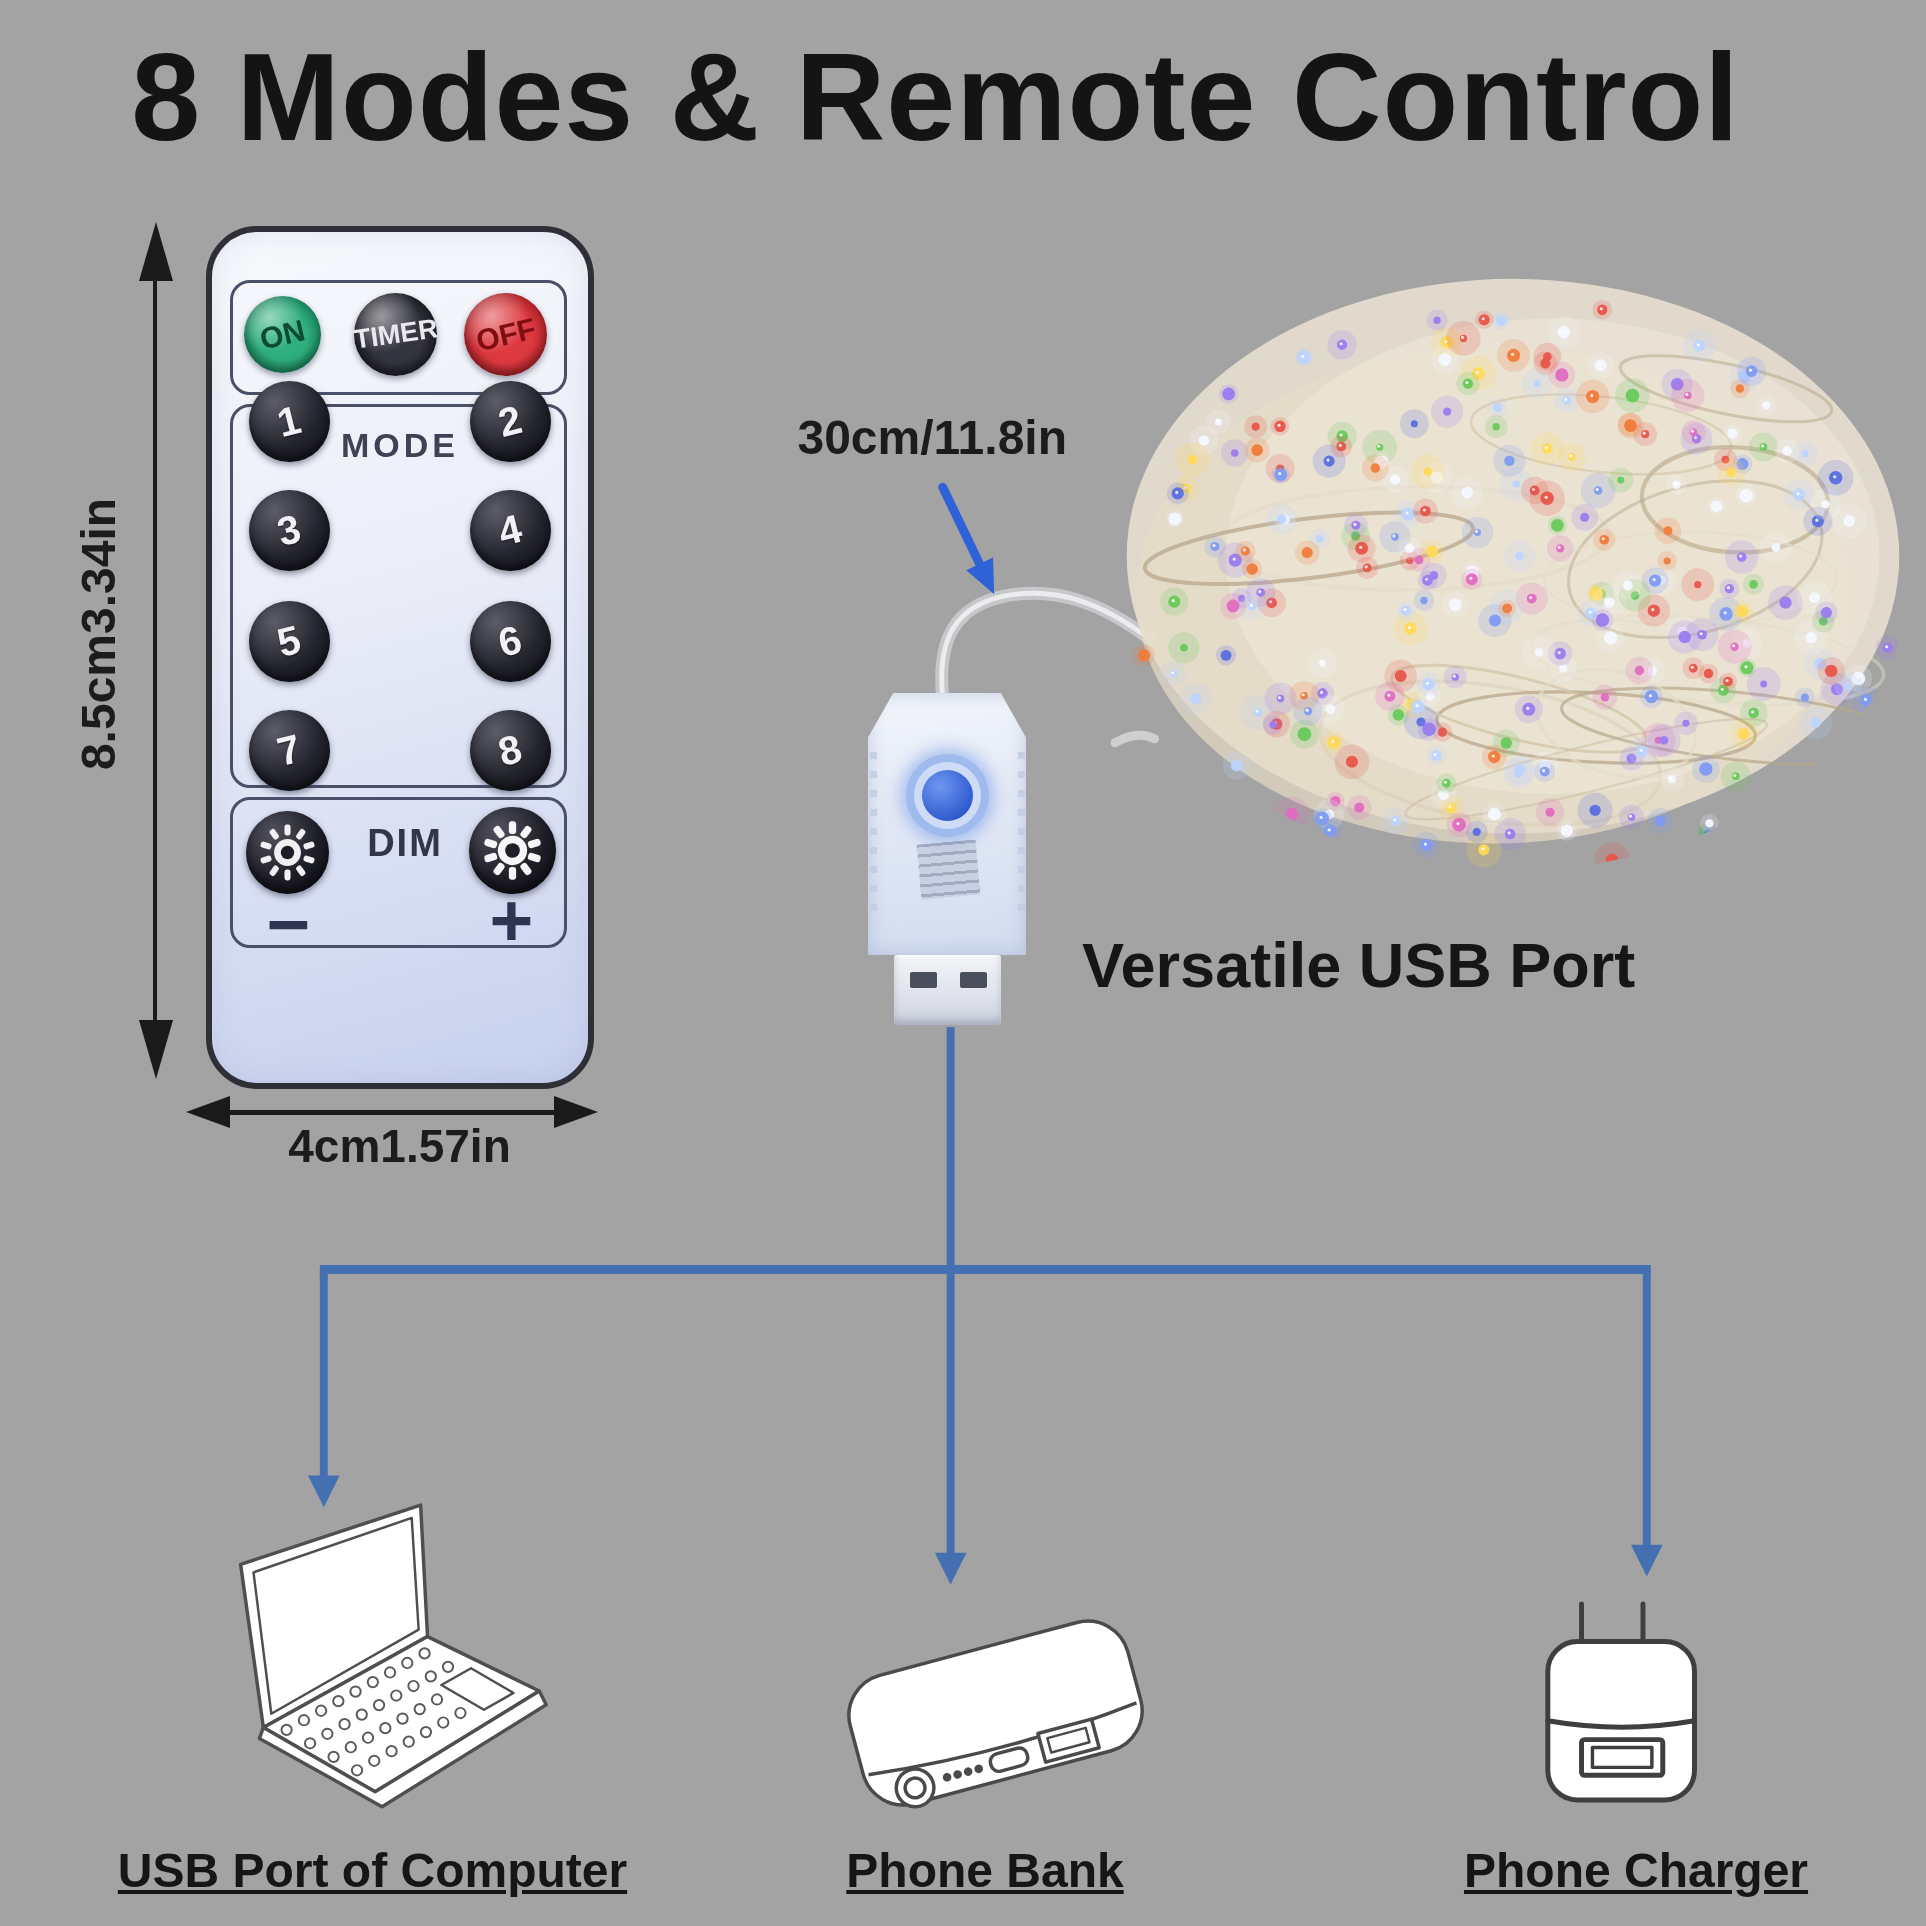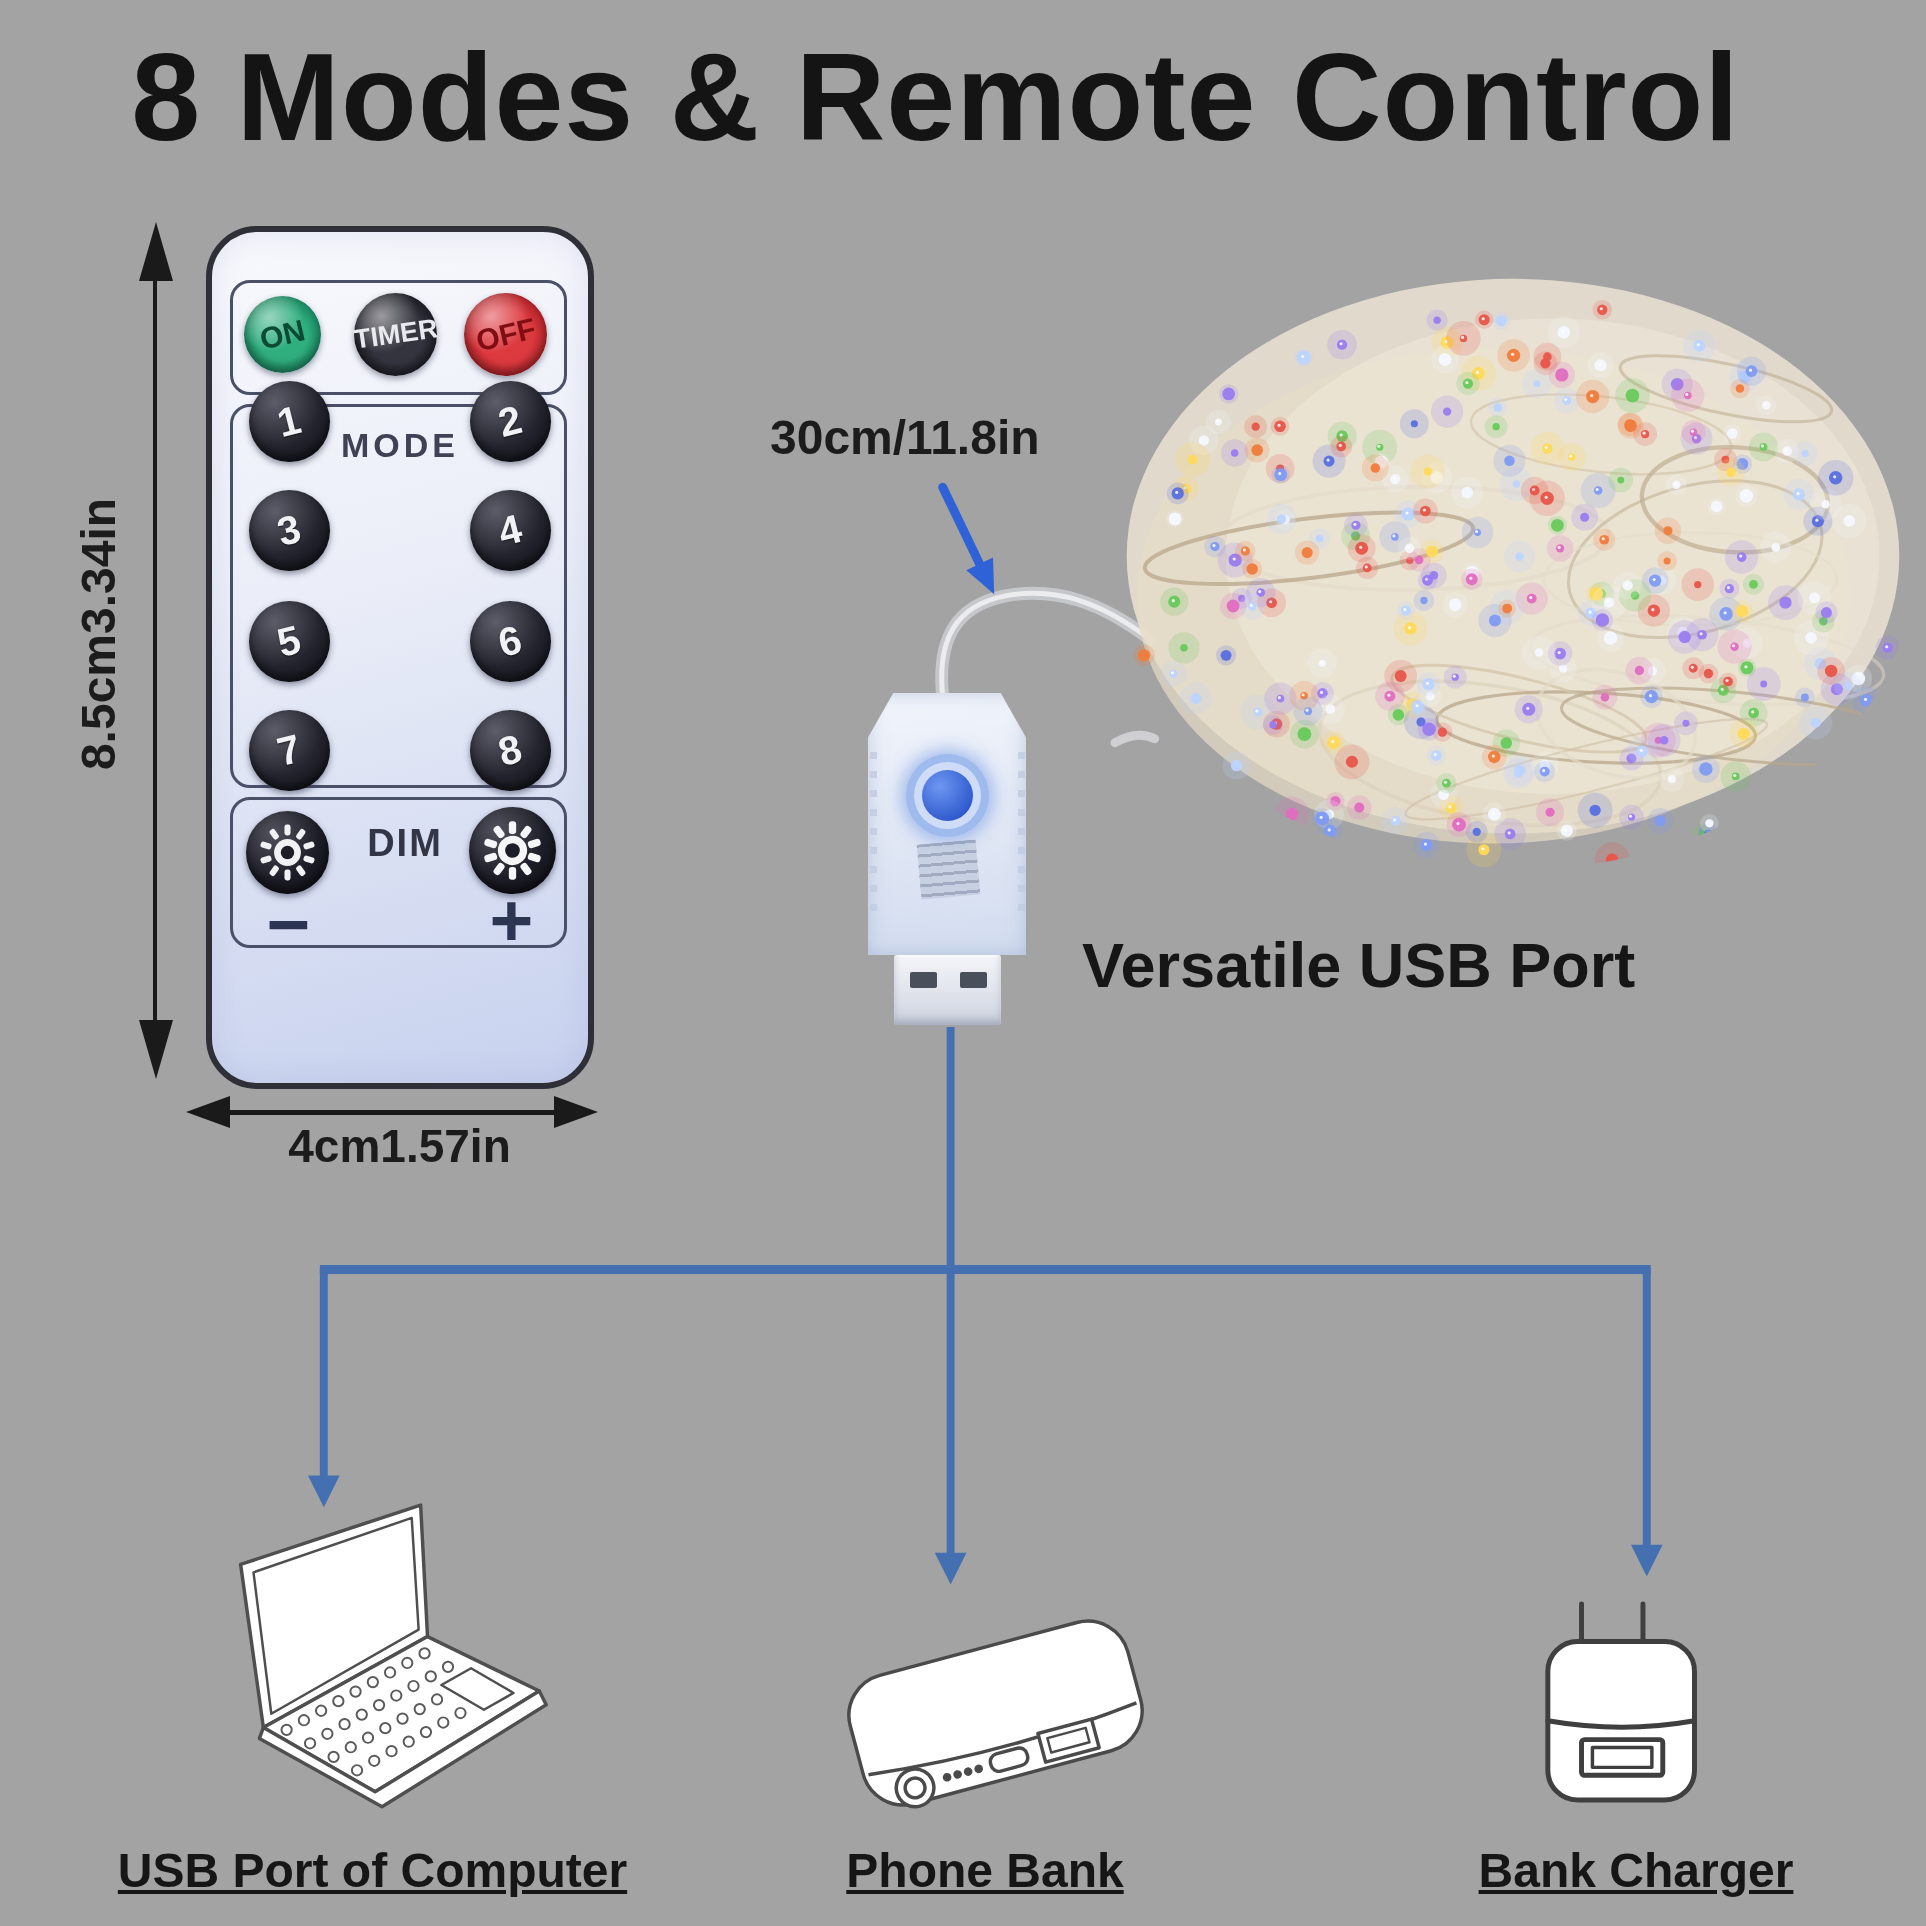--- a/index.html
+++ b/index.html
@@ -56,21 +56,21 @@
         box-shadow:0 3px 6px rgba(40,45,70,.5), inset 0 -5px 9px rgba(0,0,0,.5);
         display:flex;align-items:center;justify-content:center;}
   .sunbtn svg{width:61px;height:61px;}
   .dim-title{position:absolute;left:114px;top:590px;width:158px;text-align:center;
              font-size:38px;font-weight:bold;color:#333646;letter-spacing:2px;}
   .dim-sign{position:absolute;width:79px;text-align:center;font-size:75px;font-weight:bold;color:#2c3552;line-height:1;}
   .dim-sign.minus{left:37px;top:655px;}
   .dim-sign.plus{left:260px;top:651px;}
 
   
-  .cable-label{position:absolute;left:770px;top:410px;width:297px;text-align:left;
+  .cable-label{position:absolute;left:770px;top:410px;width:297px;text-align:right;
                font-size:48px;font-weight:bold;color:#1c1c1c;white-space:nowrap;}
   .usb-caption{position:absolute;left:1082px;top:929px;font-size:63px;font-weight:bold;color:#161616;white-space:nowrap;}
 
   
   .usb-body{position:absolute;left:868px;top:693px;width:158px;height:262px;
             clip-path:polygon(0% 17%,16% 0%,84% 0%,100% 17%,100% 100%,0% 100%);
             background:linear-gradient(175deg,#f2f5fb 0%,#e3e9f6 45%,#d2dcef 100%);
             box-shadow:inset 0 0 18px rgba(148,163,200,.5);}
   .usb-rib{position:absolute;width:7px;height:168px;top:752px;opacity:.85;
            background:repeating-linear-gradient(180deg,#c2cce2 0 7px,rgba(0,0,0,0) 7px 19px);}
@@ -987,16 +987,16 @@
       <line x1="114" y1="15" x2="114" y2="53"></line>
       <rect x="18" y="53" width="148" height="160" rx="30" fill="#ffffff"></rect>
       <path d="M18,133 Q93,146 166,133"></path>
       <rect x="52" y="152" width="82" height="36" rx="3"></rect>
       <rect x="63" y="160" width="60" height="20" stroke-width="3.5"></rect>
     </g>
   </svg>
 
   <div class="conn-label computer">USB Port of Computer</div>
   <div class="conn-label power">Phone Bank</div>
-  <div class="conn-label charger">Bank Charger</div>
+  <div class="conn-label charger">Phone Charger</div>
 
 </div>
 
 
 </body></html>

